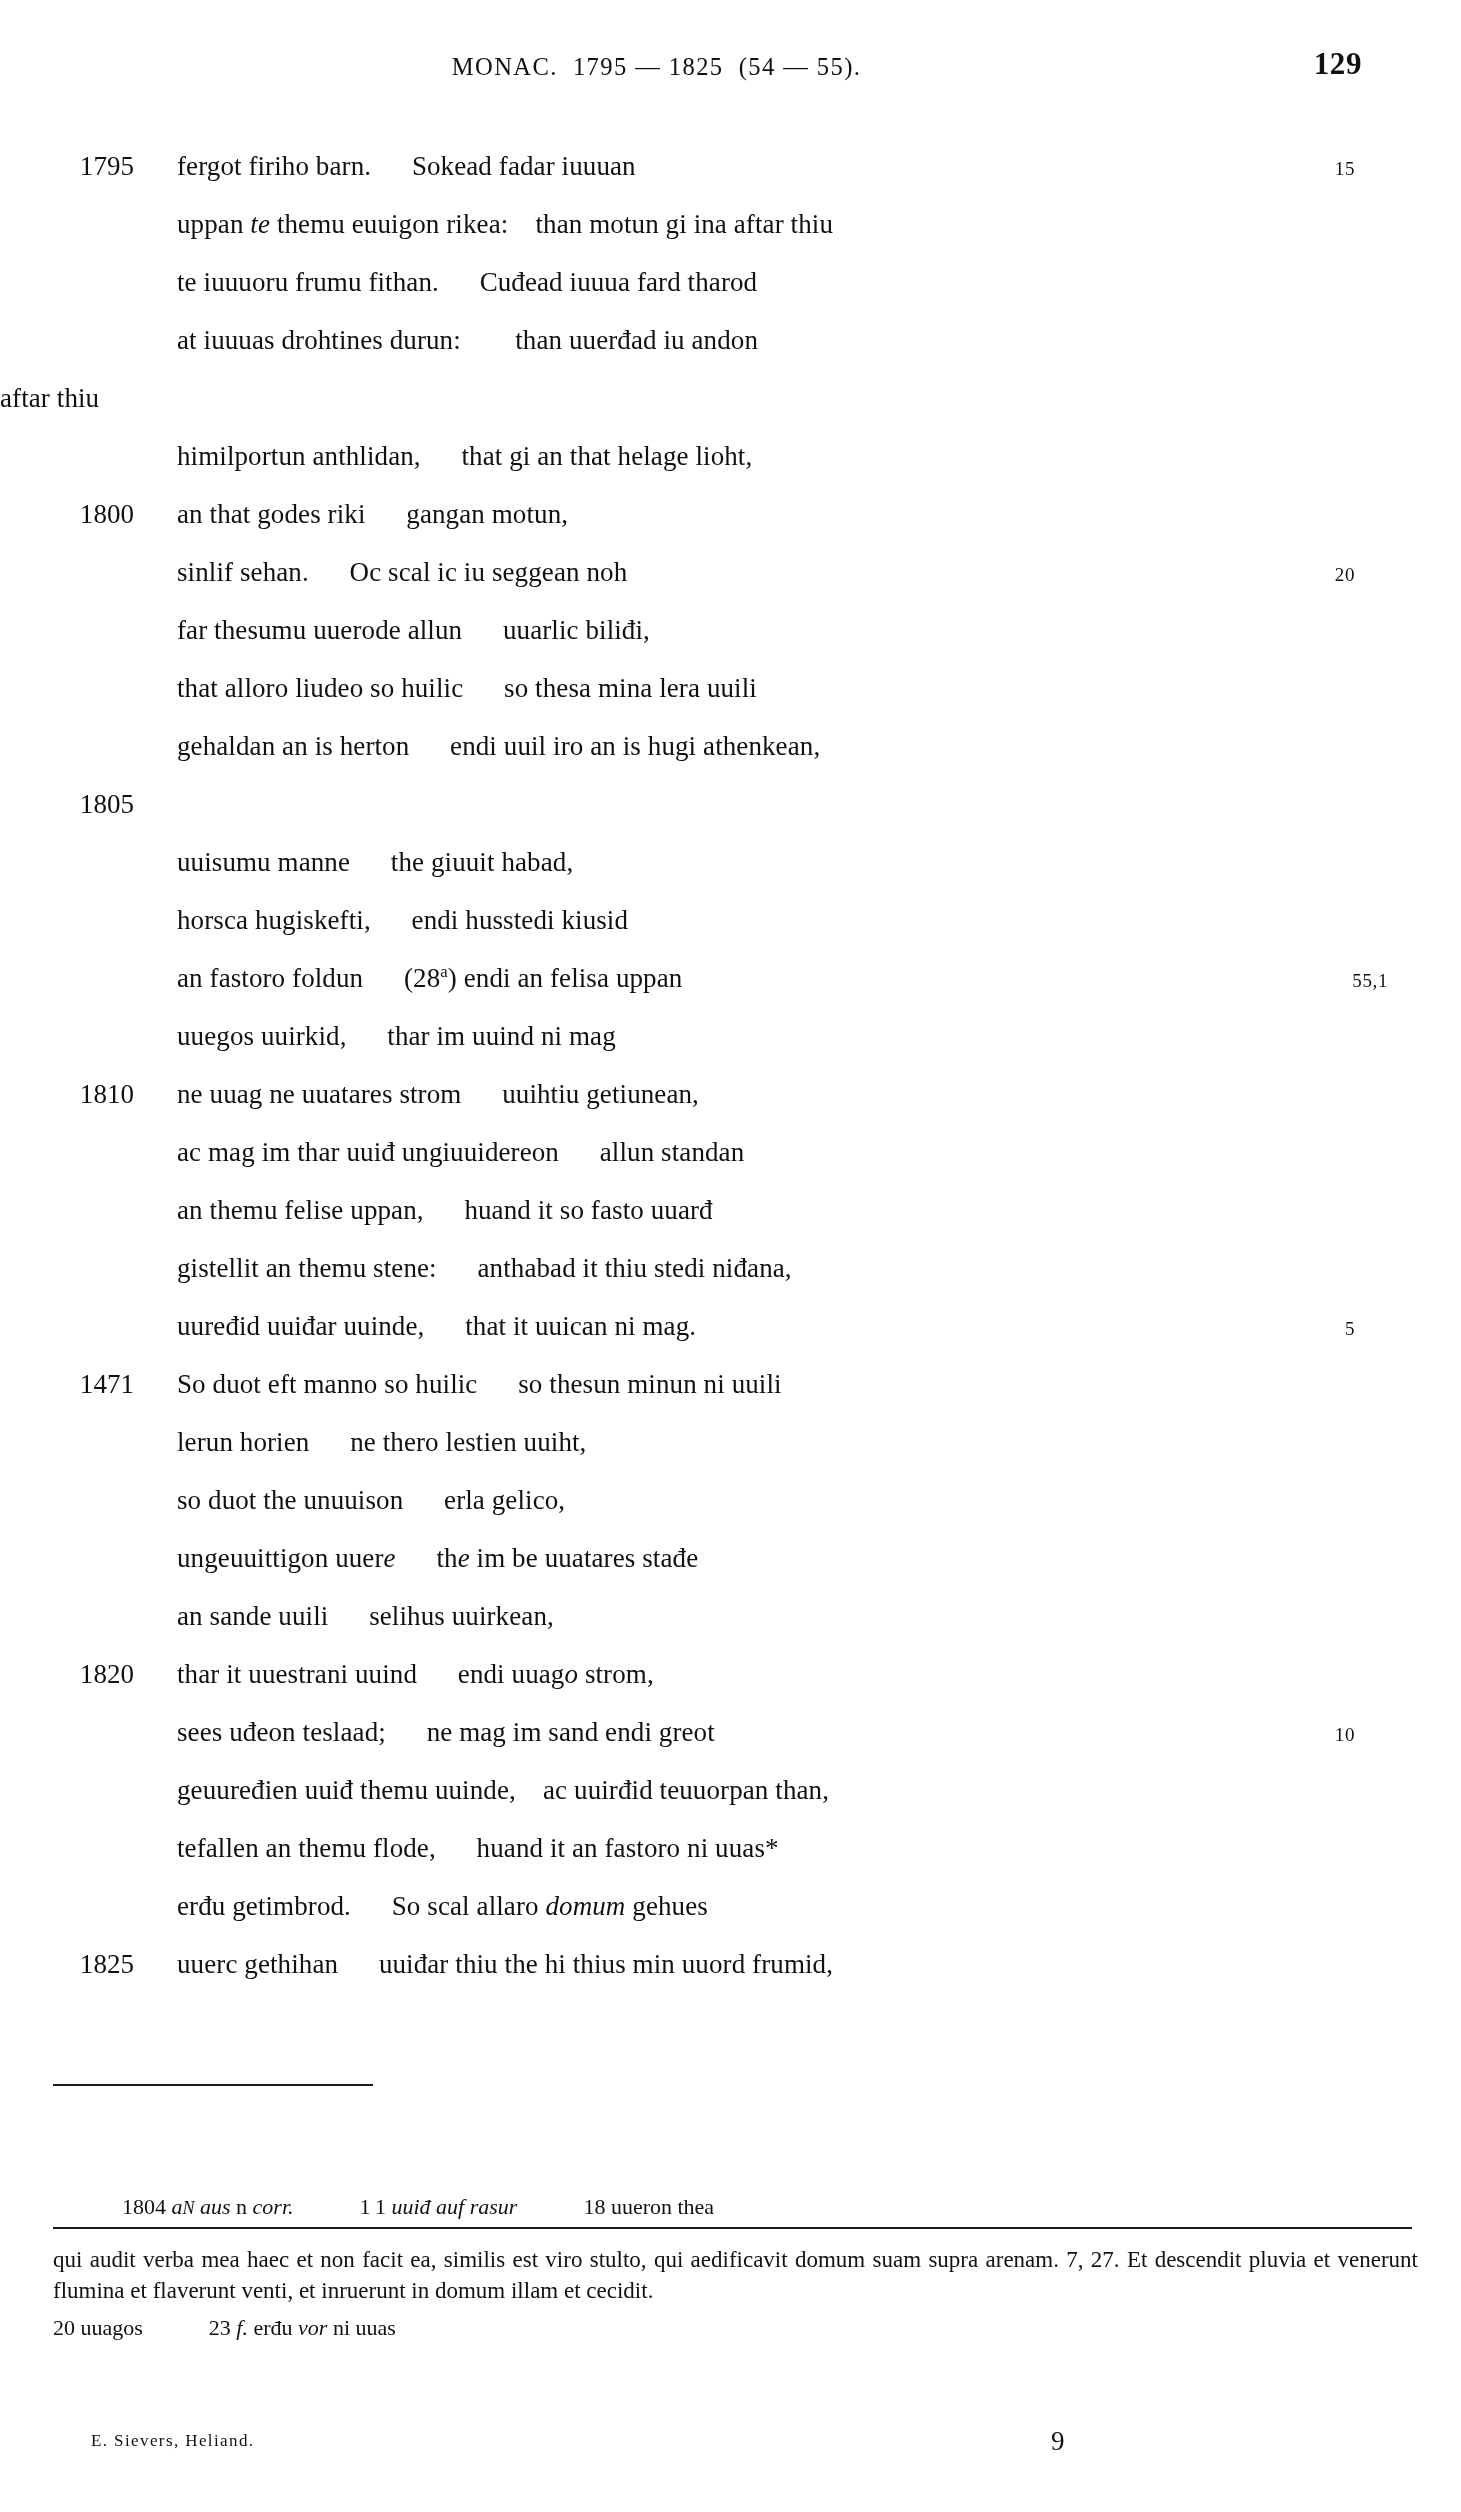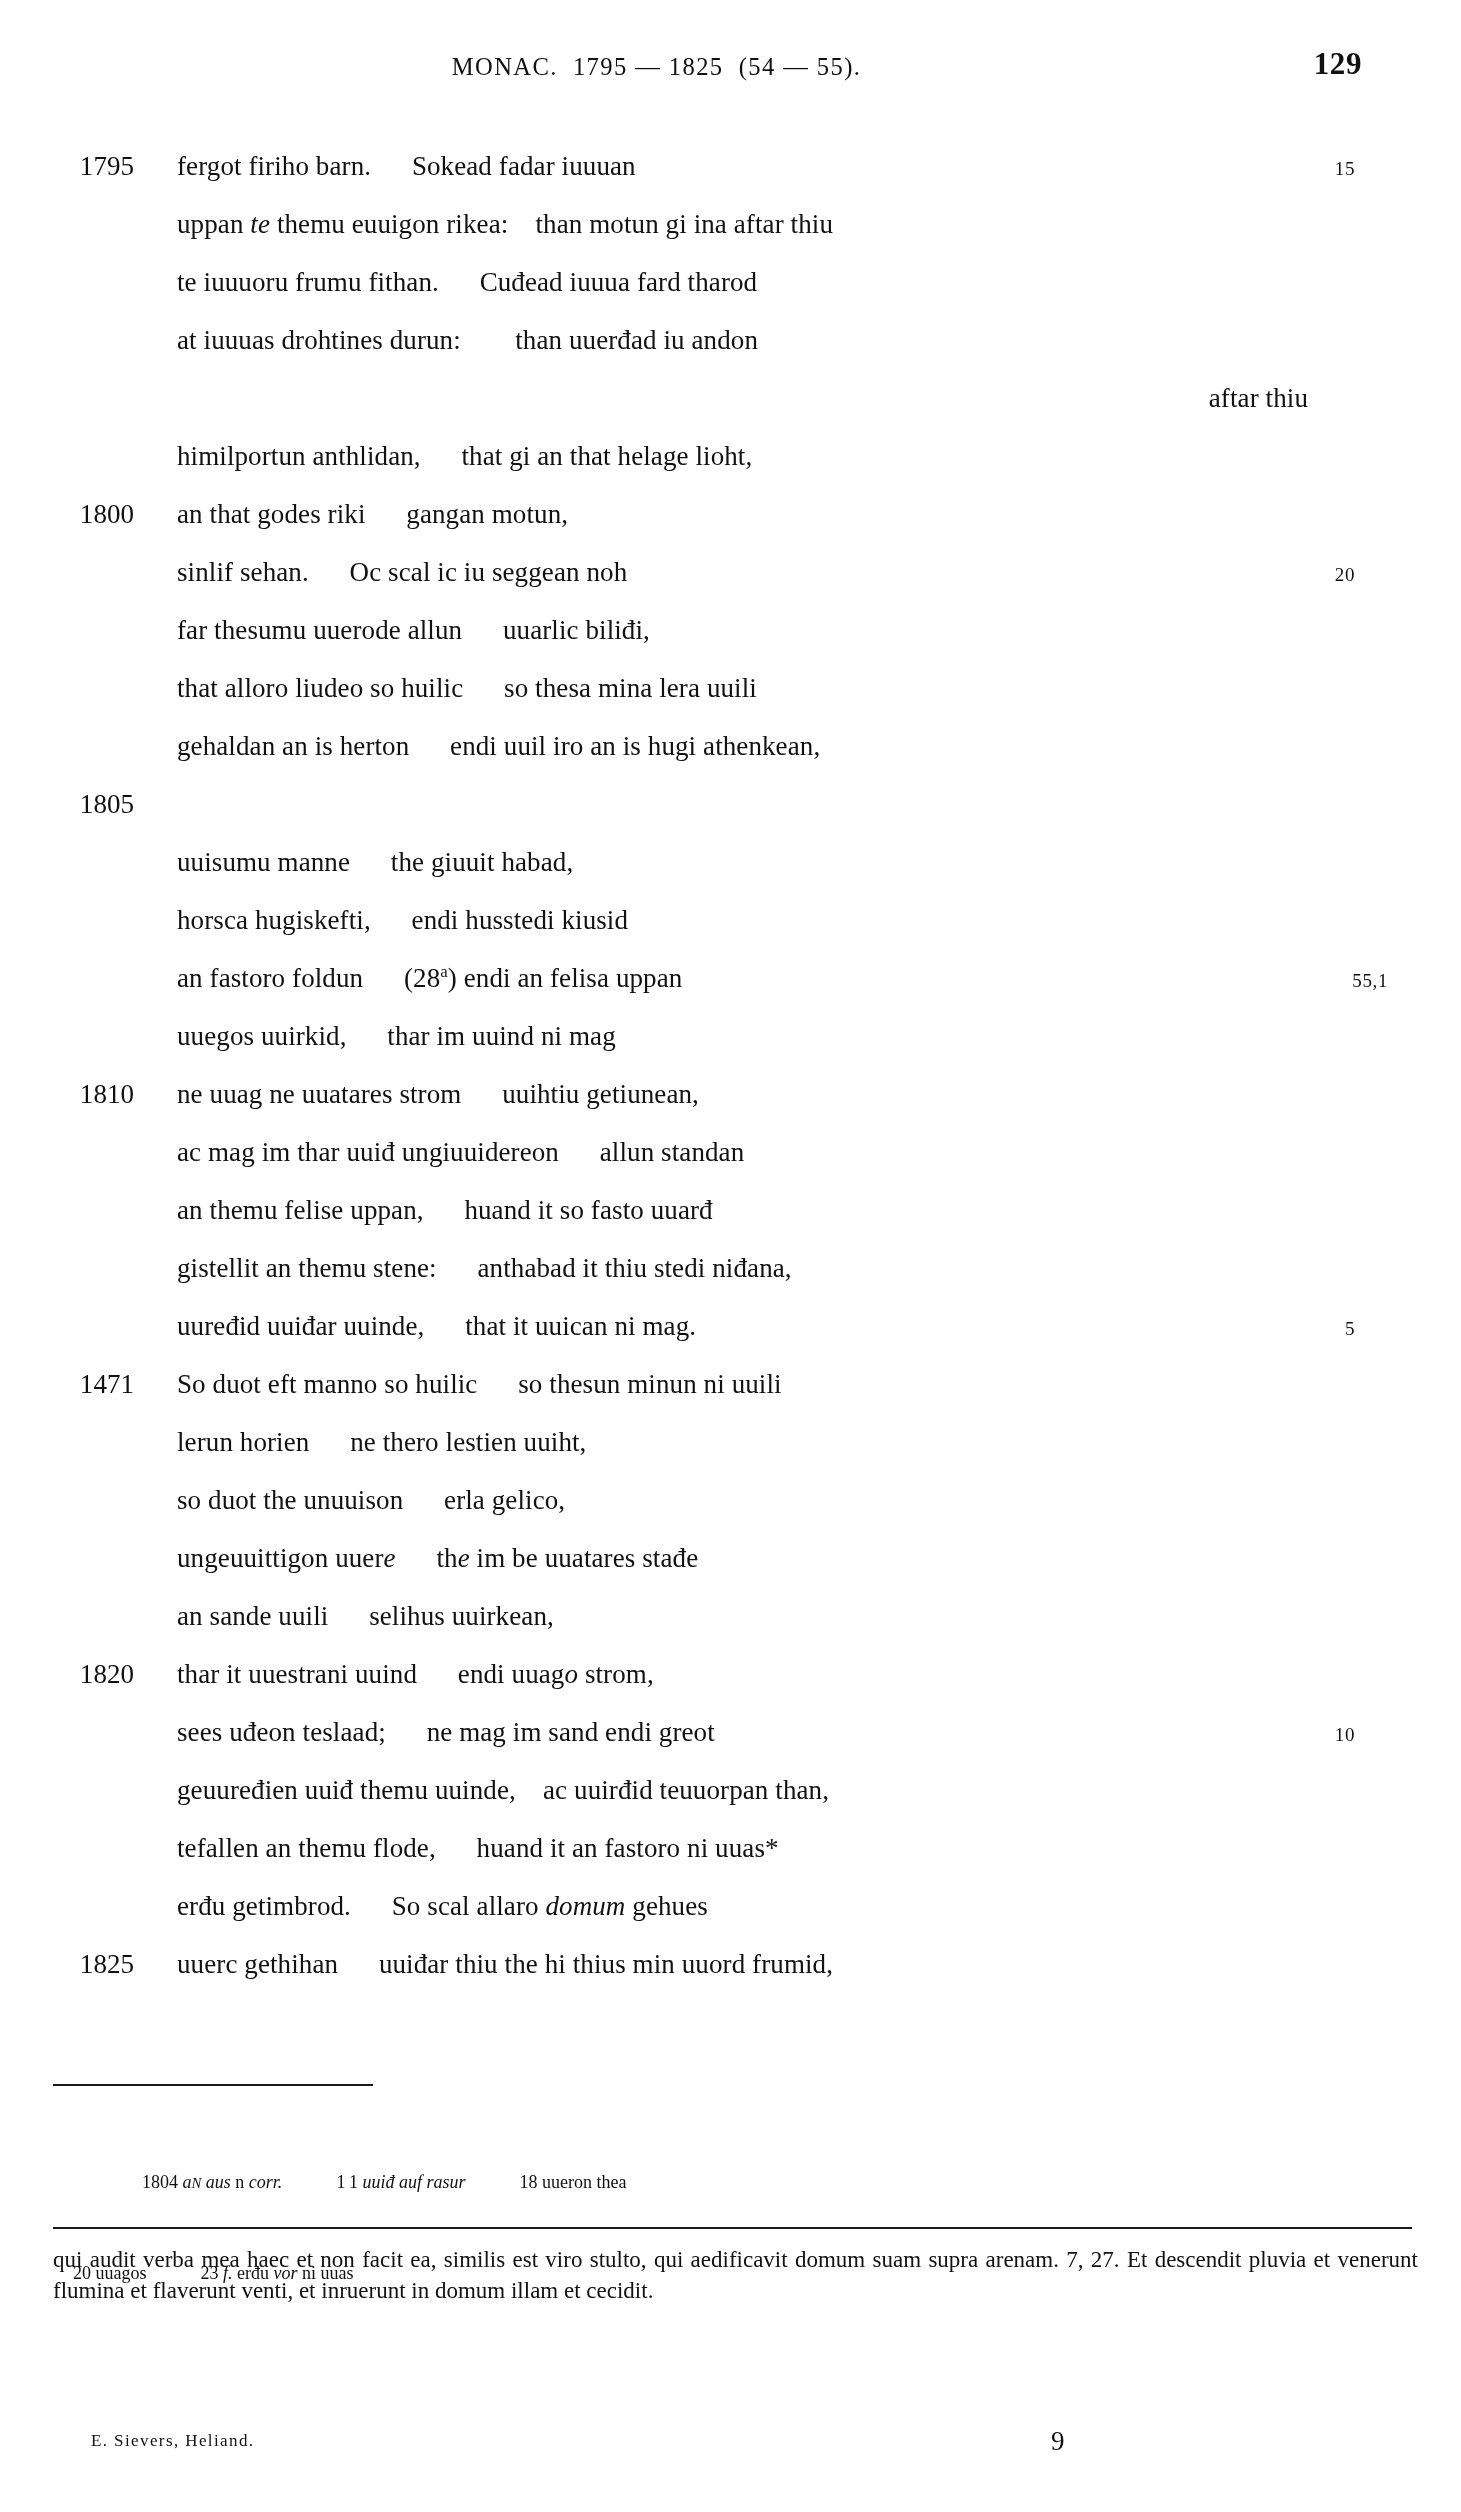--- a/index.html
+++ b/index.html
@@ -78,21 +78,21 @@
   }
   .vtext {
     position: absolute;
     left: 177px;
     top: 0;
     white-space: pre;
   }
   .vtext.centered {
     left: 0;
     width: 1308px;
-    text-align: right;
+    text-align: left;
   }
   .vmarg {
     position: absolute;
     top: 3.4px;
     font-size: 19px;
     letter-spacing: 0.6px;
   }
   .vmarg.m1 { right: 107px; }
   .vmarg.m2 { right: 74px; }
 
@@ -124,24 +124,23 @@
     width: 1359px;
     height: 2.3px;
   }
 
   
   .apparatus {
     position: absolute;
     left: 53px;
     top: 2107px;
     width: 1359px;
-    font-size: 18px;
-    line-height: 30px;
+    font-size: 22px;
+    line-height: 40px;
     white-space: pre-wrap;
-    margin-left: 20px;
   }
   .apparatus .ap-line { white-space: pre; }
   .apparatus .indent { padding-left: 69px; }
 
   
   .latin {
     position: absolute;
     left: 53px;
     top: 2244px;
     width: 1365px;

